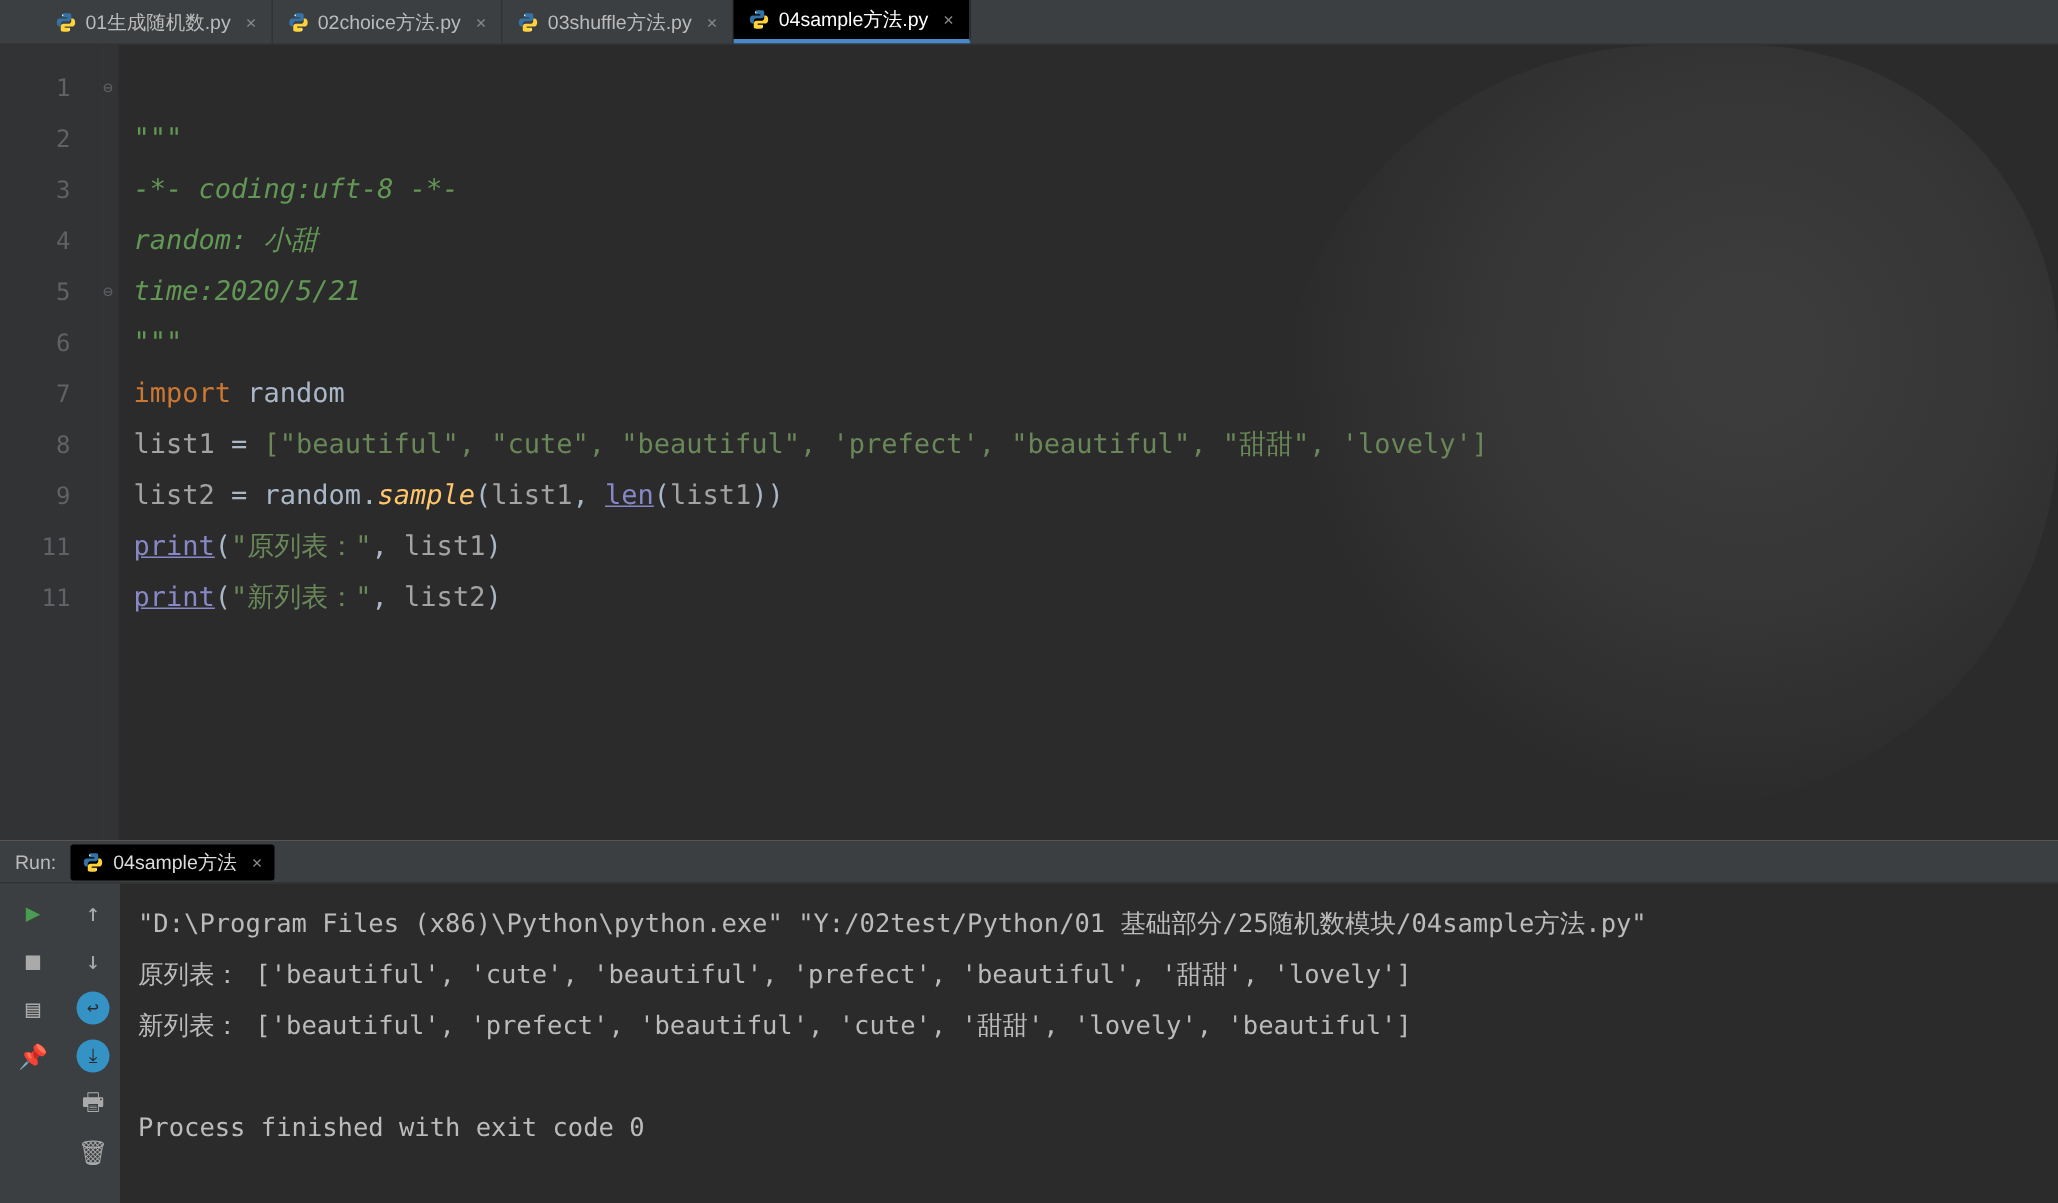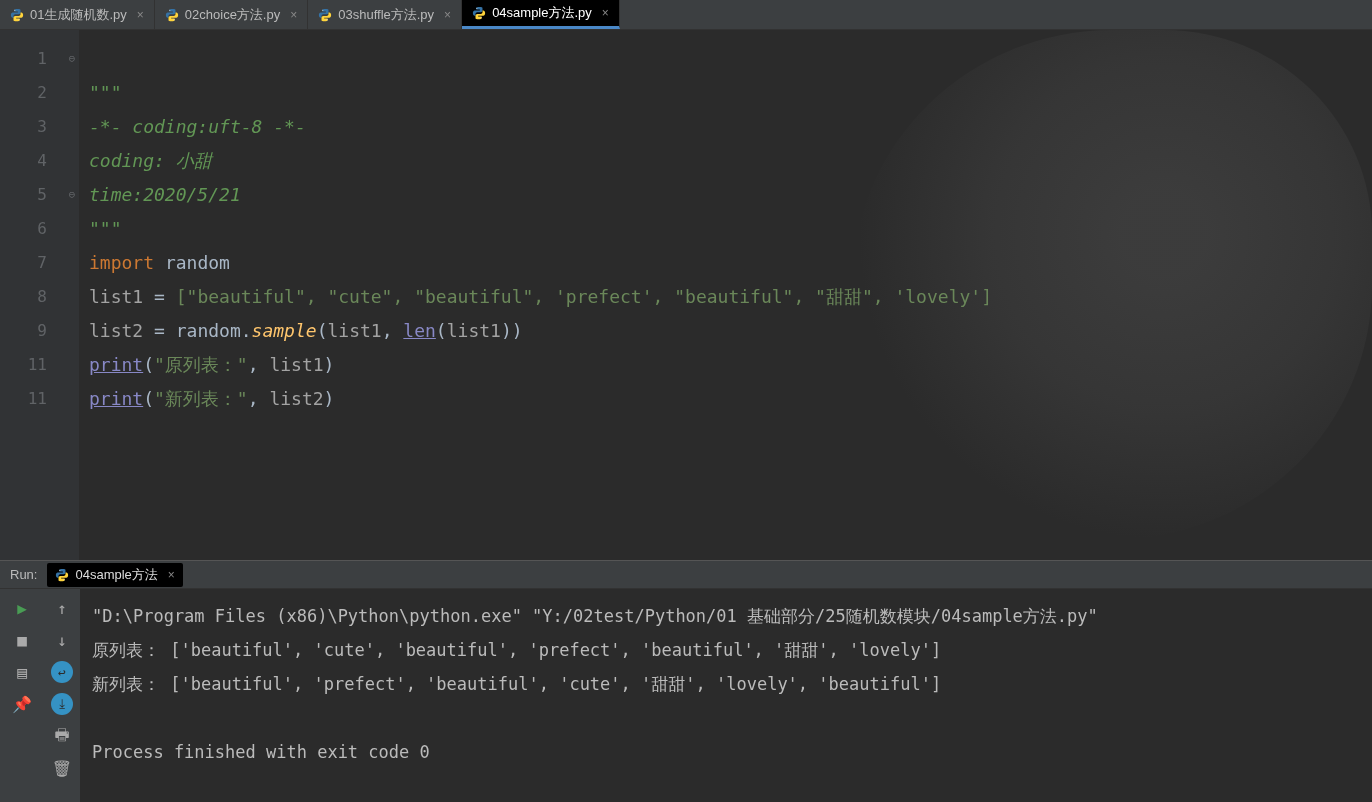--- a/index.html
+++ b/index.html
@@ -13,20 +13,21 @@
     overflow: hidden;
     display: flex;
     flex-direction: column;
   }
   .tabs {
     display: flex;
     background: #3c3f41;
     border-bottom: 1px solid #323232;
     height: 30px;
     align-items: center;
+    padding-left: 27px;
   }
   .tab {
     display: flex;
     align-items: center;
     padding: 0 10px;
     height: 100%;
     color: #bbbbbb;
     font-size: 13px;
     font-family: Arial, sans-serif;
     border-right: 1px solid #323232;
@@ -244,21 +245,21 @@
   <div class="fold-col">
     <span class="fold-mark">⊖</span>
     <span class="fold-mark"></span>
       <span class="fold-mark"></span>
       <span class="fold-mark"></span>
     <span class="fold-mark">⊖</span>
   </div>
   <div class="code">
 <span class="c-doc">"""</span>
 <span class="c-doc">-*- coding:uft-8 -*-</span>
-<span class="c-doc">coding: 小甜</span>
+<span class="c-doc">random: 小甜</span>
 <span class="c-doc">time:2020/5/21</span>
 <span class="c-doc">"""</span>
 <span class="c-kw">import</span> <span class="c-module">random</span>
 <span class="c-var">list1</span> <span class="c-op">=</span> <span class="c-str">["beautiful", "cute", "beautiful", 'prefect', "beautiful", "甜甜", 'lovely']</span>
 <span class="c-var">list2</span> <span class="c-op">=</span> <span class="c-module">random</span>.<span class="c-func">sample</span>(<span class="c-var">list1</span>, <span class="c-builtin">len</span>(<span class="c-var">list1</span>))
 <span class="c-builtin">print</span>(<span class="c-str">"原列表："</span>, <span class="c-var">list1</span>)
 <span class="c-builtin">print</span>(<span class="c-str">"新列表："</span>, <span class="c-var">list2</span>)
   </div>
 </div>
 

